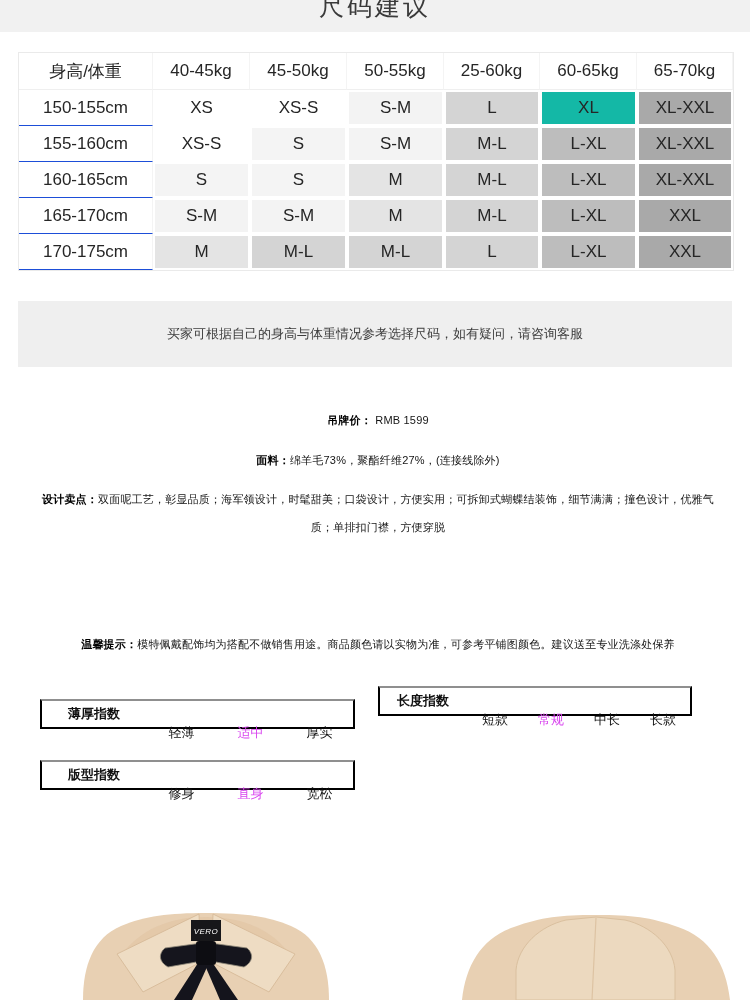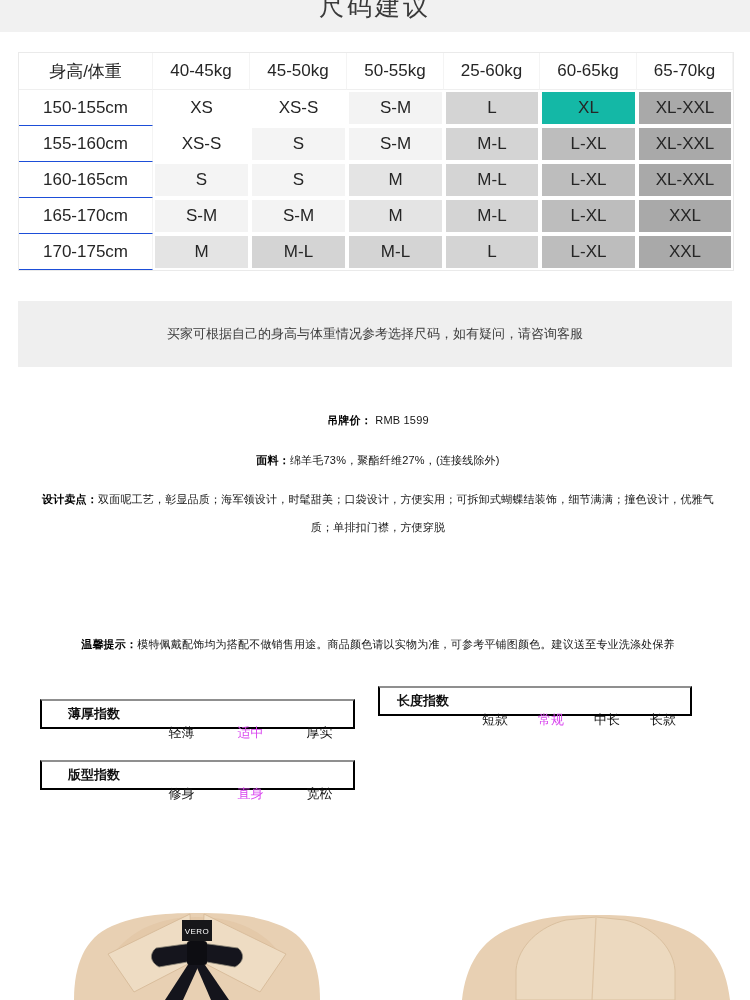--- a/index.html
+++ b/index.html
@@ -32,21 +32,21 @@
   .bar{position:absolute;display:flex;align-items:stretch;height:26px;border:2px solid #000;border-top-color:#8f8f8f;background:#fff;}
   .bar .cell{display:flex;align-items:center;justify-content:center;font-size:13px;color:#111;white-space:nowrap;border-radius:6px;}
   .bar .lbl{font-weight:700;}
   .bar .idx-opt{border-left:2px solid #000;margin-top:32px;}
   .bar .idx-opt.sel{background:#000;color:#d946ef;font-family:Liberation Serif, serif;}
   .bar-a{left:40px;top:699px}.bar-a .lbl{width:104px}.bar-a .idx-opt{width:67px}
   .bar-b{left:378px;top:686px}.bar-b .lbl{width:86px}.bar-b .idx-opt{width:54px}
   .bar-c{left:40px;top:760px}.bar-c .lbl{width:104px}.bar-c .idx-opt{width:67px}
 
   
-  .coat-front{position:absolute;left:72px;top:908px;width:250px;height:92px;}
+  .coat-front{position:absolute;left:81px;top:908px;width:250px;height:92px;font-style:italic;}
   .coat-back{position:absolute;left:460px;top:912px;width:272px;height:88px;}
   svg{display:block;}
 </style>
 </head>
 <body>
 
 <div class="page">
 
   <div class="title-bar">
     <span>尺码建议</span>

